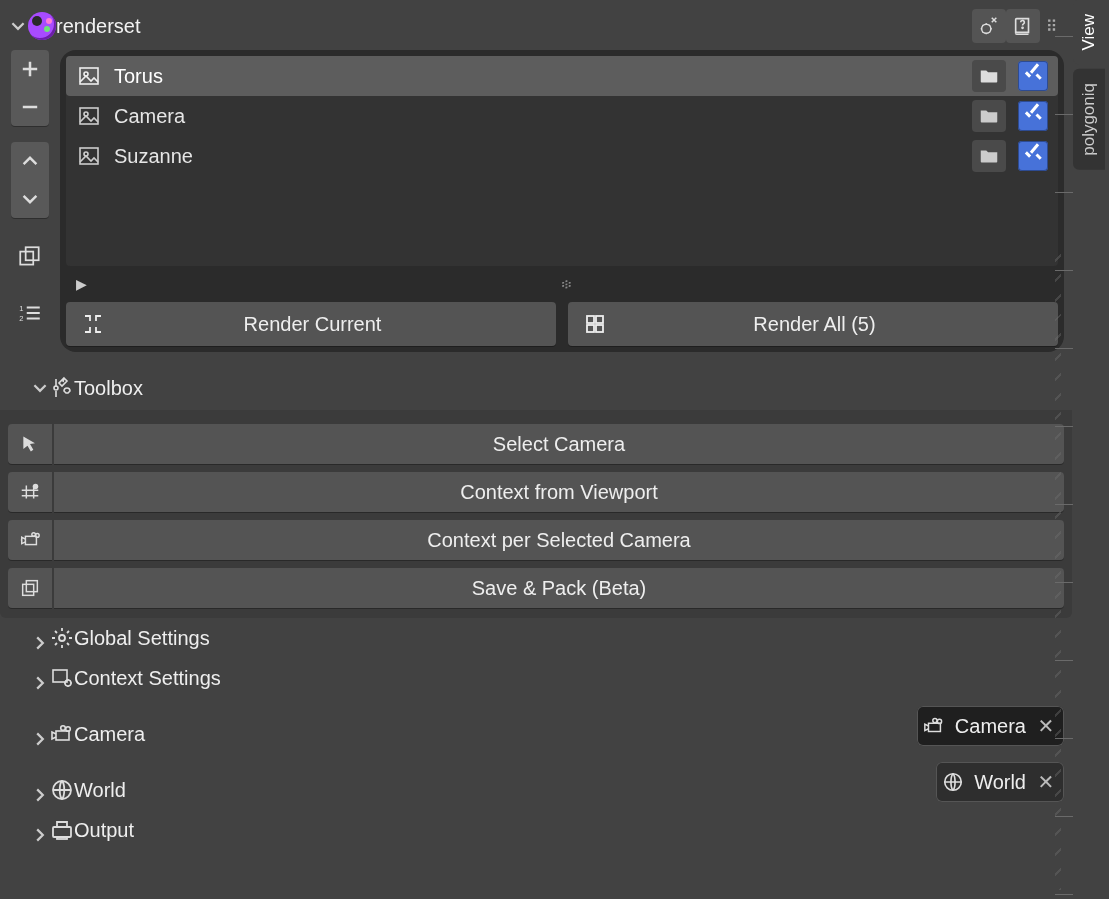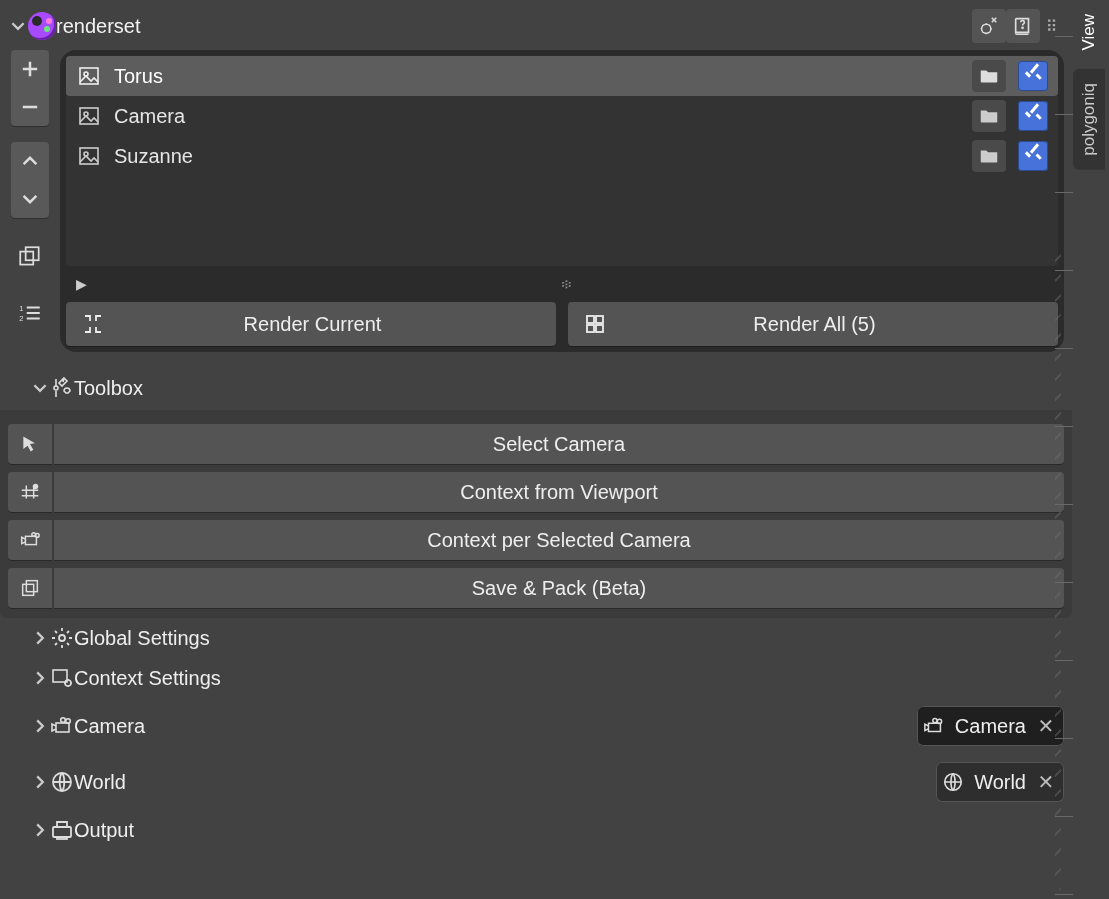--- a/index.html
+++ b/index.html
@@ -162,21 +162,21 @@
     width:44px;height:40px;background:#545454;border-radius:4px 0 0 4px;display:flex;align-items:center;justify-content:center;color:#ddd;
     margin-right:-4px;
     box-shadow: 0 1px 0 rgba(0,0,0,0.3);
   }
   .tool-btn {
     flex:1;height:40px;background:#545454;border-radius:0 4px 4px 0;display:flex;align-items:center;justify-content:center;color:#eee;font-size:20px;
     box-shadow: 0 1px 0 rgba(0,0,0,0.3);
   }
 
   .collapsed-row {
-    display:flex;align-items:center;gap:0;padding: 8px 8px 8px 30px;font-size:20px;color:#eee;
+    display:flex;align-items:flex-end;gap:0;padding: 8px 8px 8px 30px;font-size:20px;color:#eee;
   }
   .collapsed-row .chev-r{width:20px;display:flex;align-items:center;justify-content:center;color:#ccc;}
   .collapsed-row .cname{flex:1;}
 
   .chip {
     display:flex;align-items:center;gap:10px;
     background:#1f1f1f;border-radius:6px;padding:4px 8px 4px 6px;height:40px;
     color:#eee;font-size:20px;
     box-shadow: inset 0 0 0 1px #555;
   }

